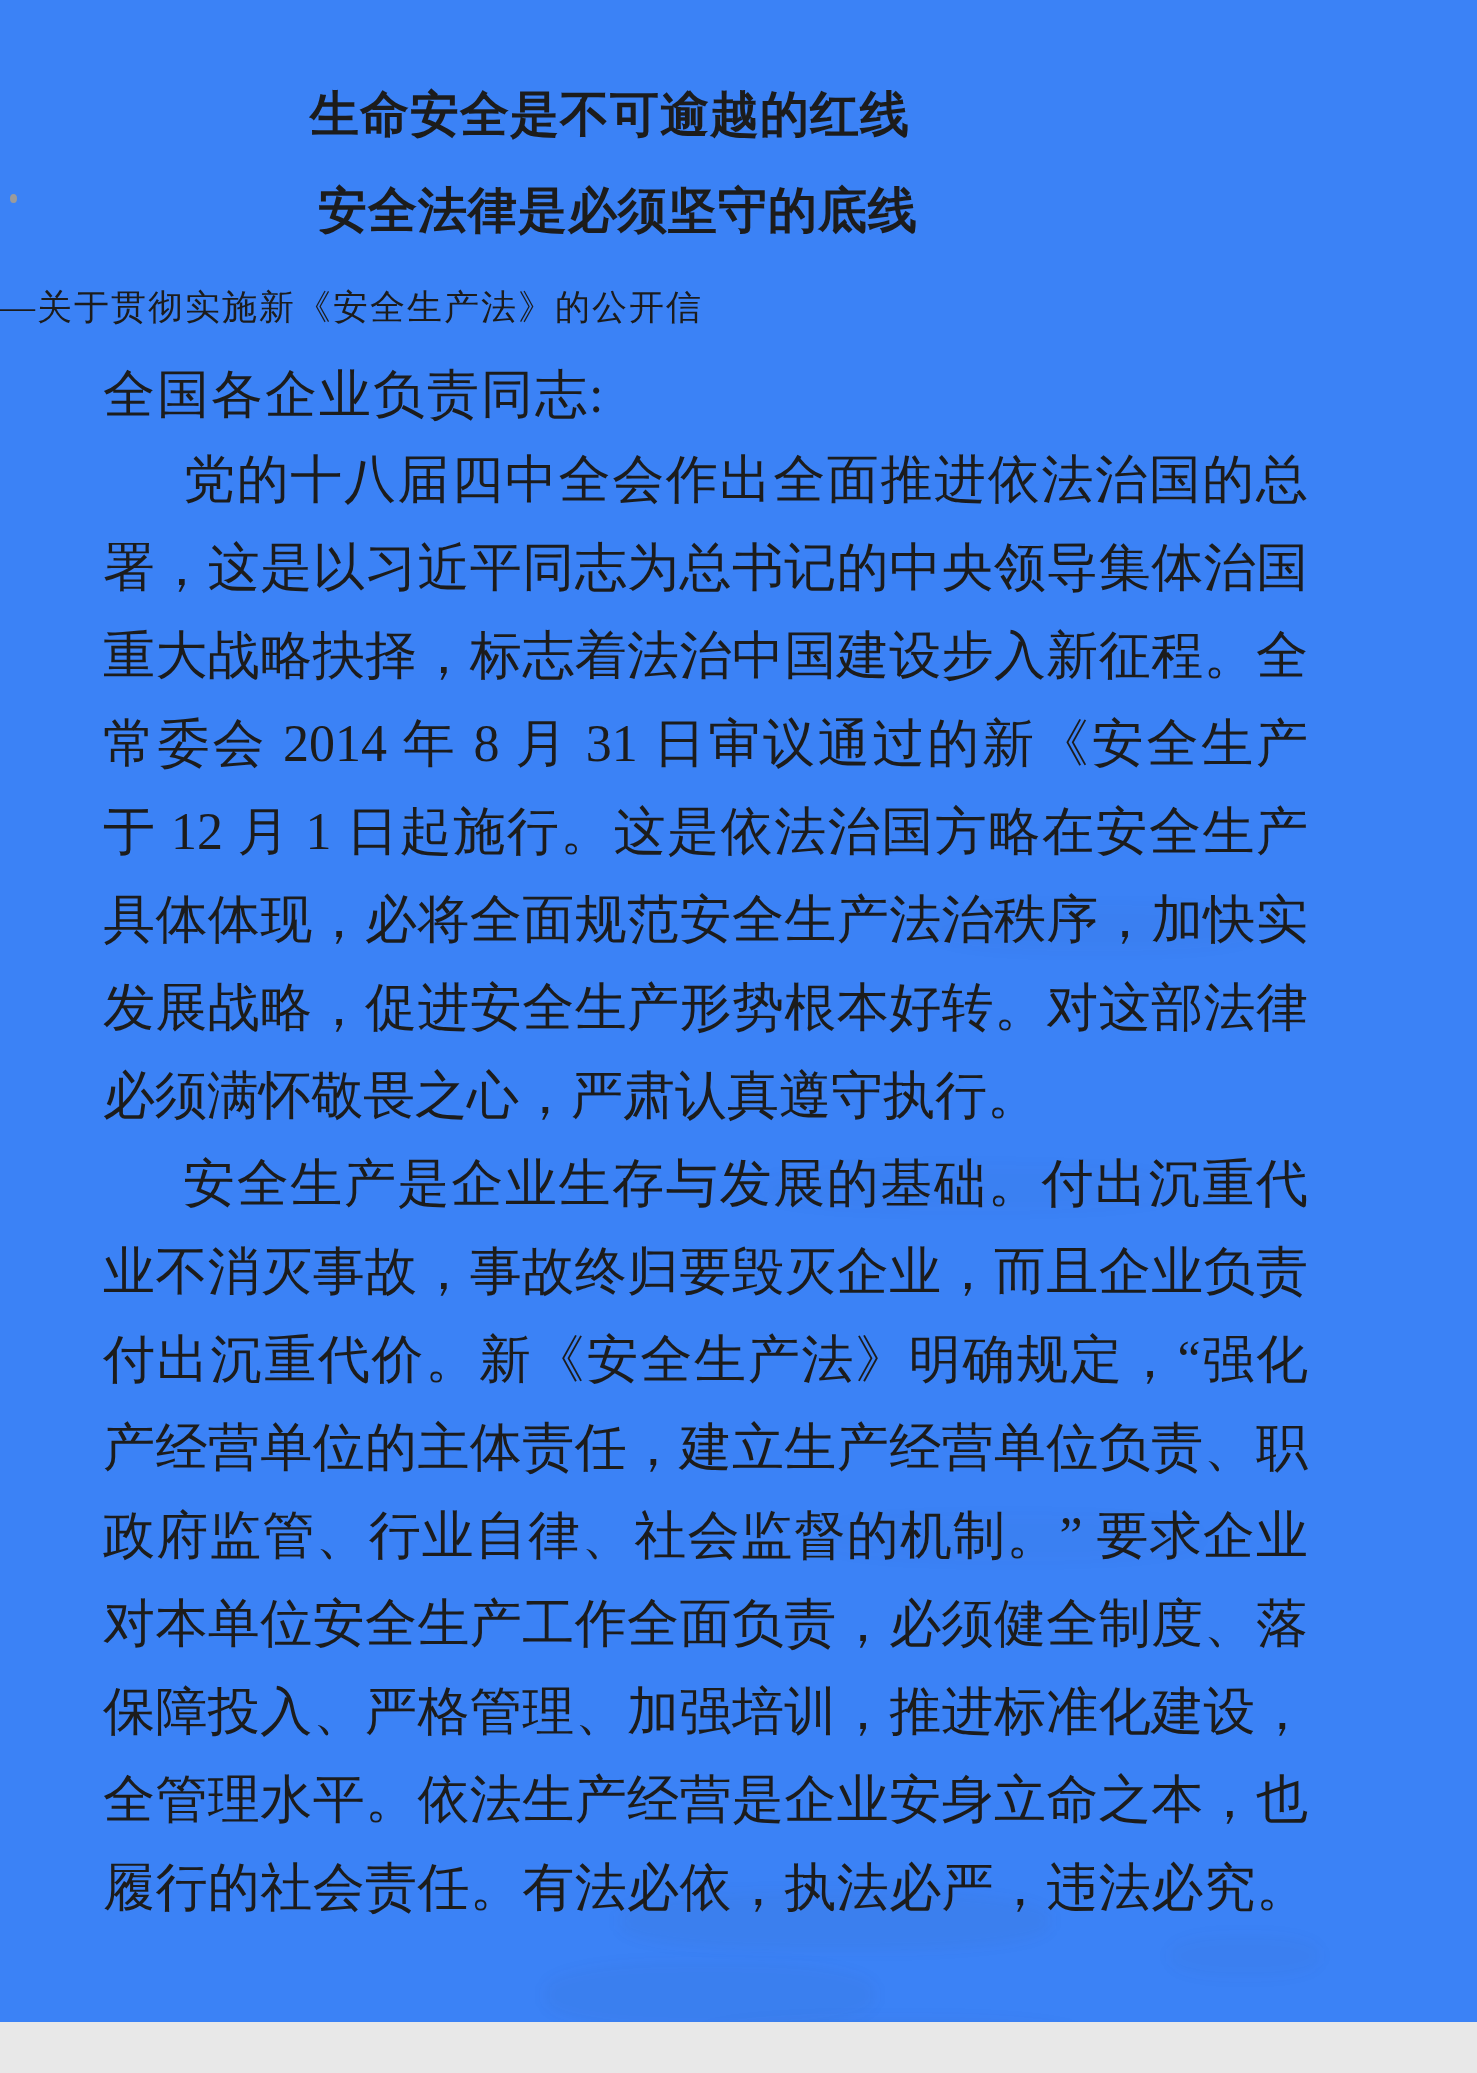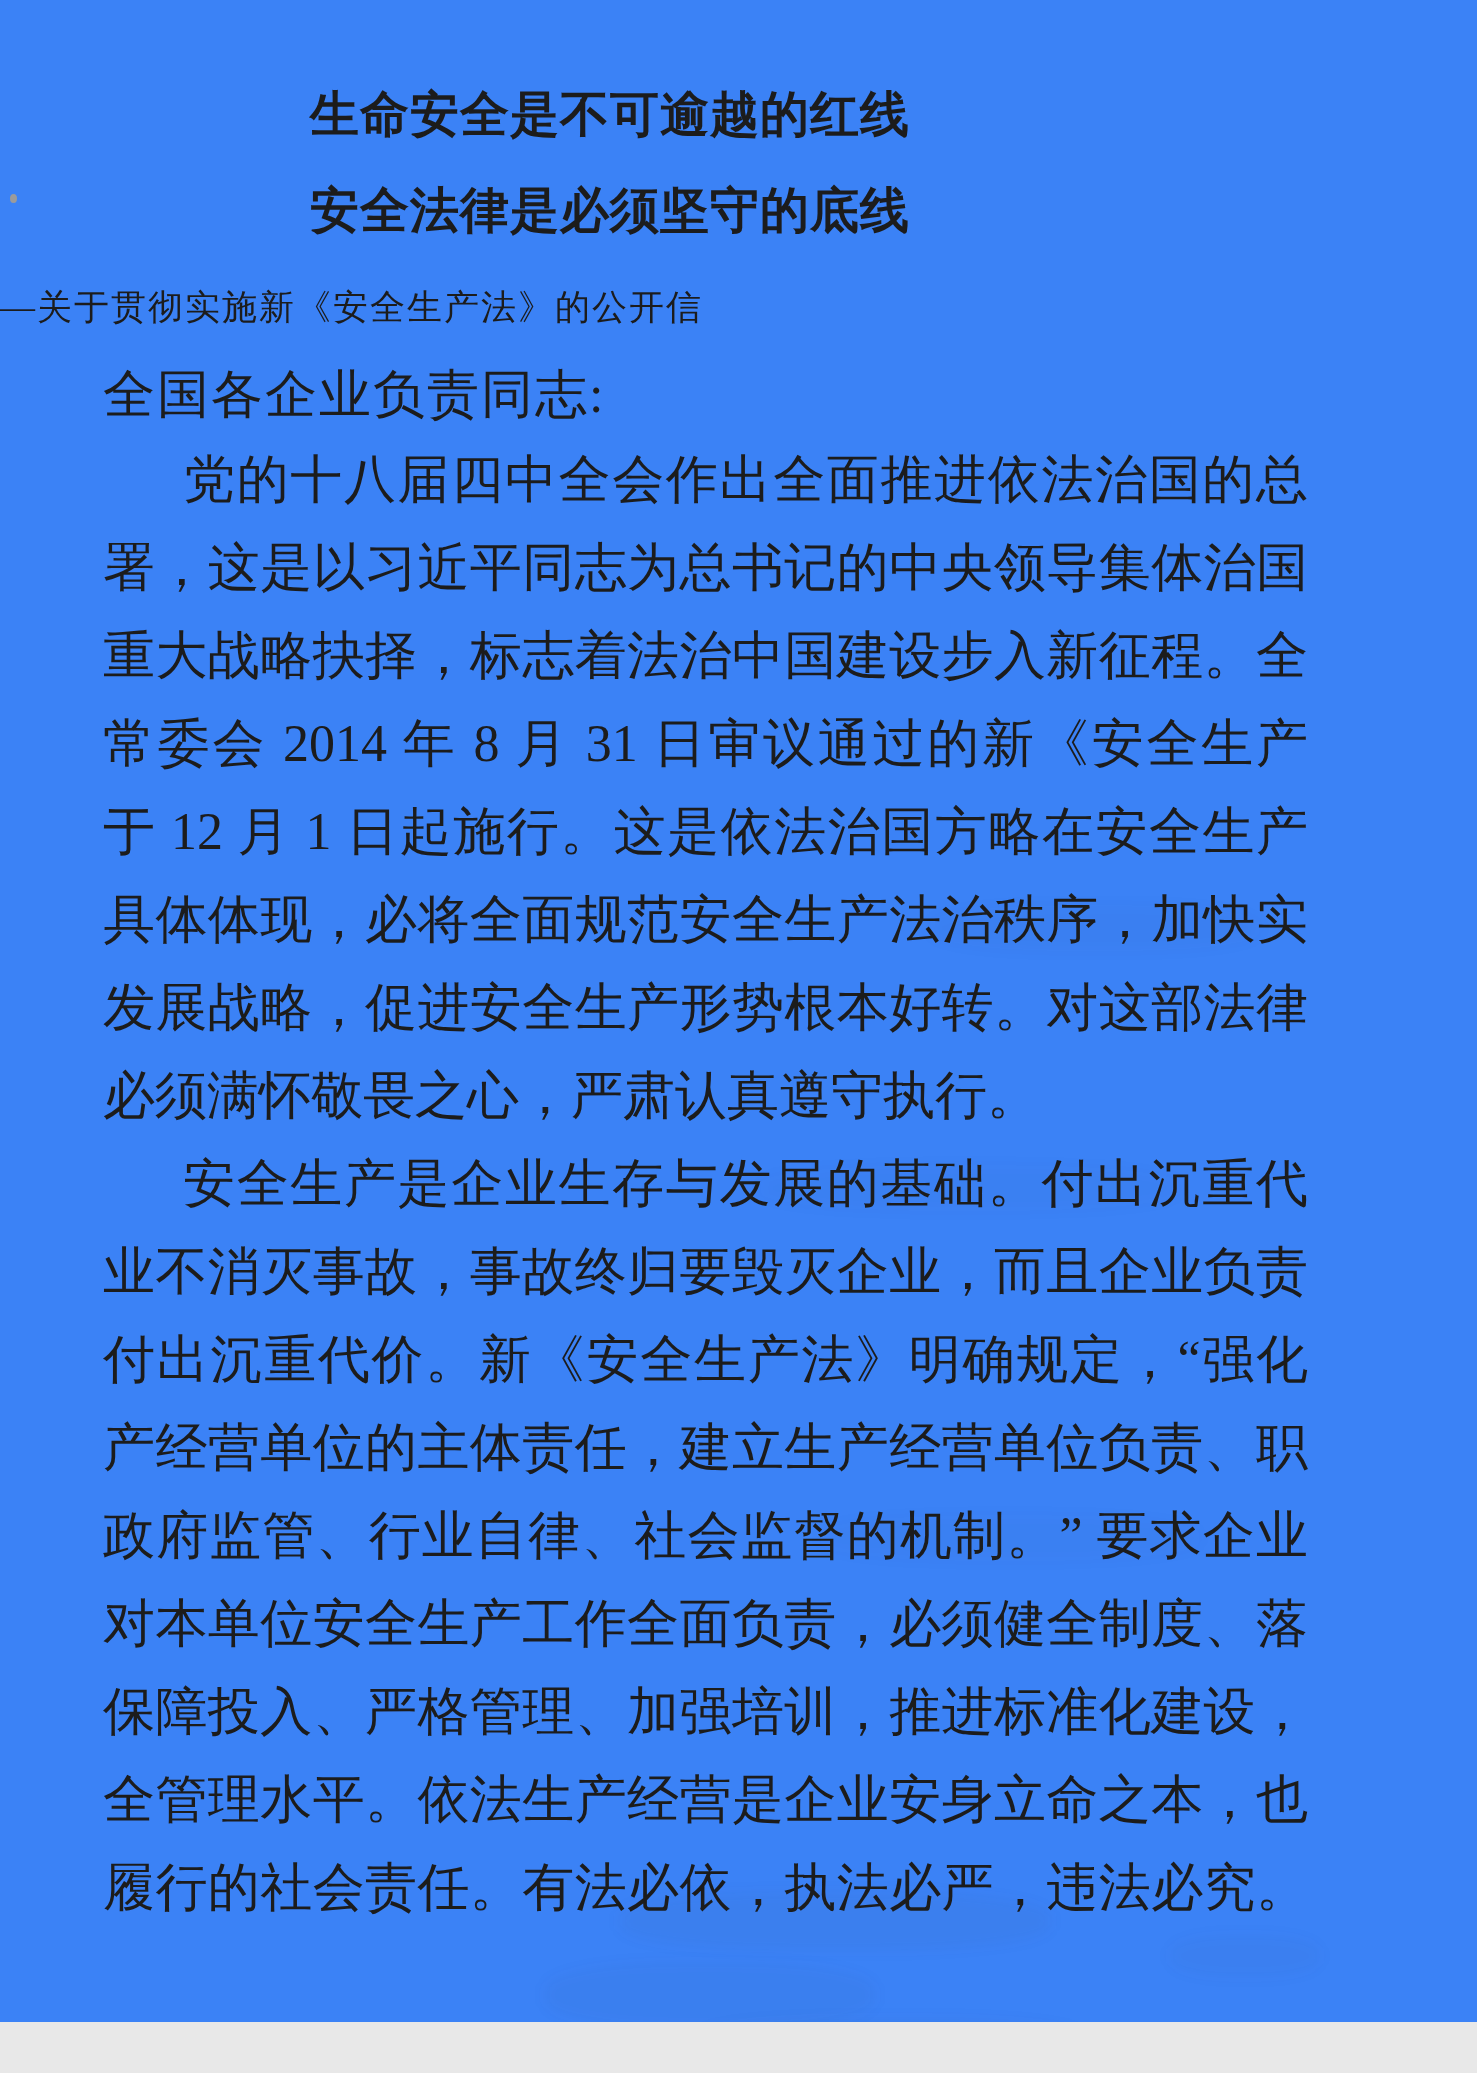--- a/index.html
+++ b/index.html
@@ -18,21 +18,21 @@
     left: 0;
     width: 1220px;
     margin: 0;
     text-align: center;
     font-size: 49px;
     font-weight: bold;
     letter-spacing: 1px;
     white-space: nowrap;
   }
   .t1 { top: 82px; }
-  .t2 { top: 178px; }
+  .t2 { top: 178px; padding-left: 8px; }
   .subtitle {
     position: absolute;
     top: 284px;
     left: 0;
     width: 1180px;
     text-align: left;
     font-size: 35px;
     letter-spacing: 2px;
     white-space: nowrap;
   }

